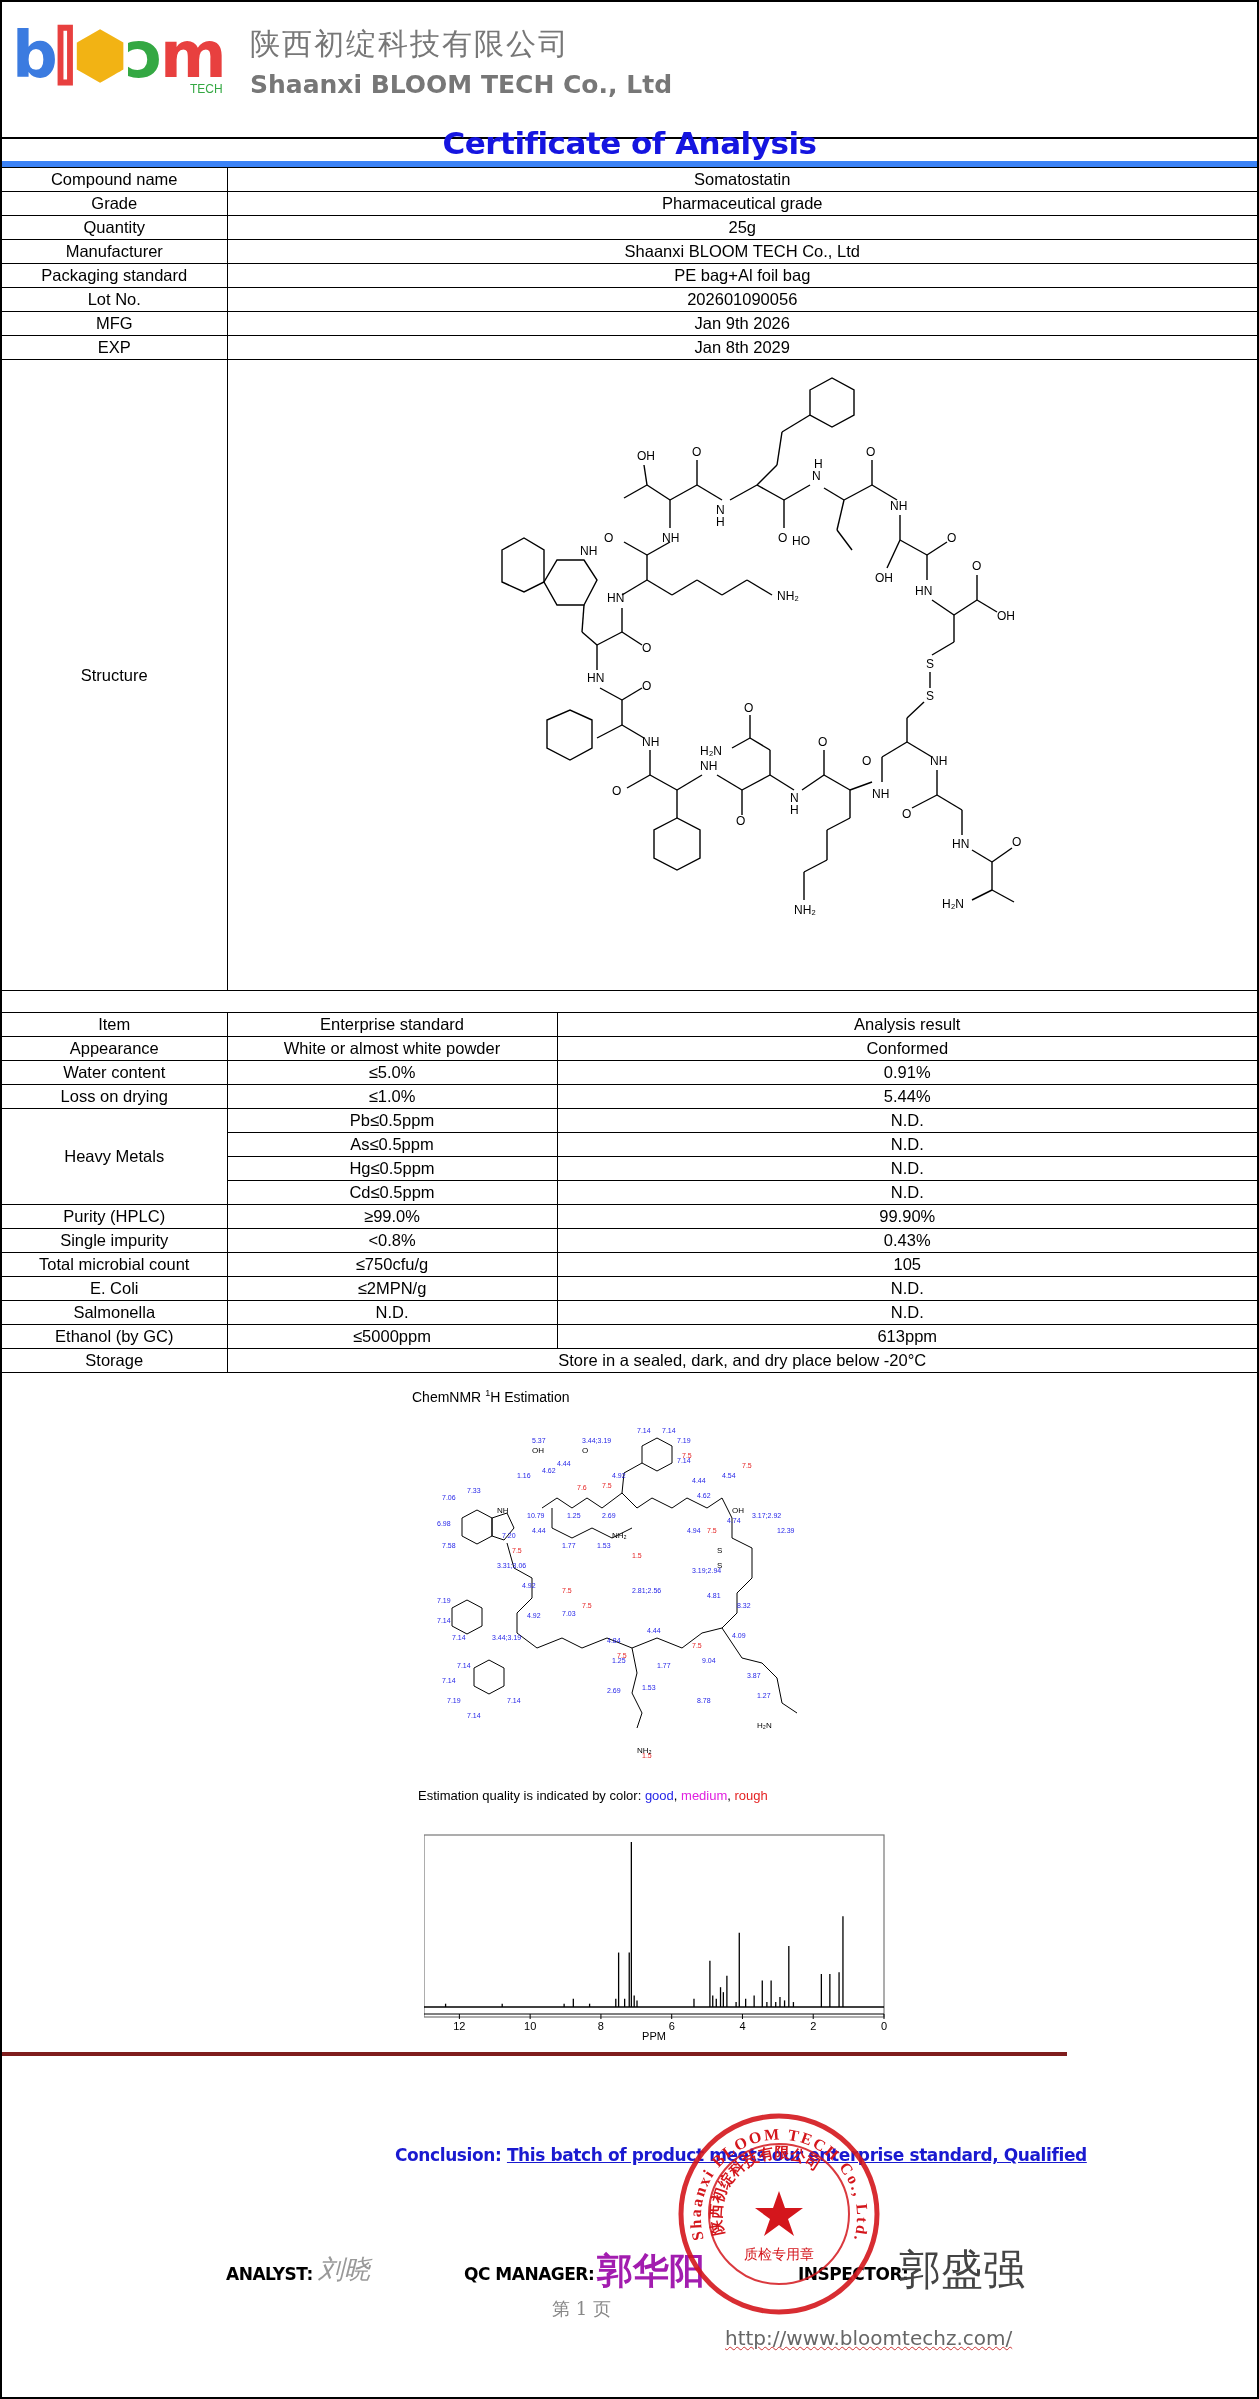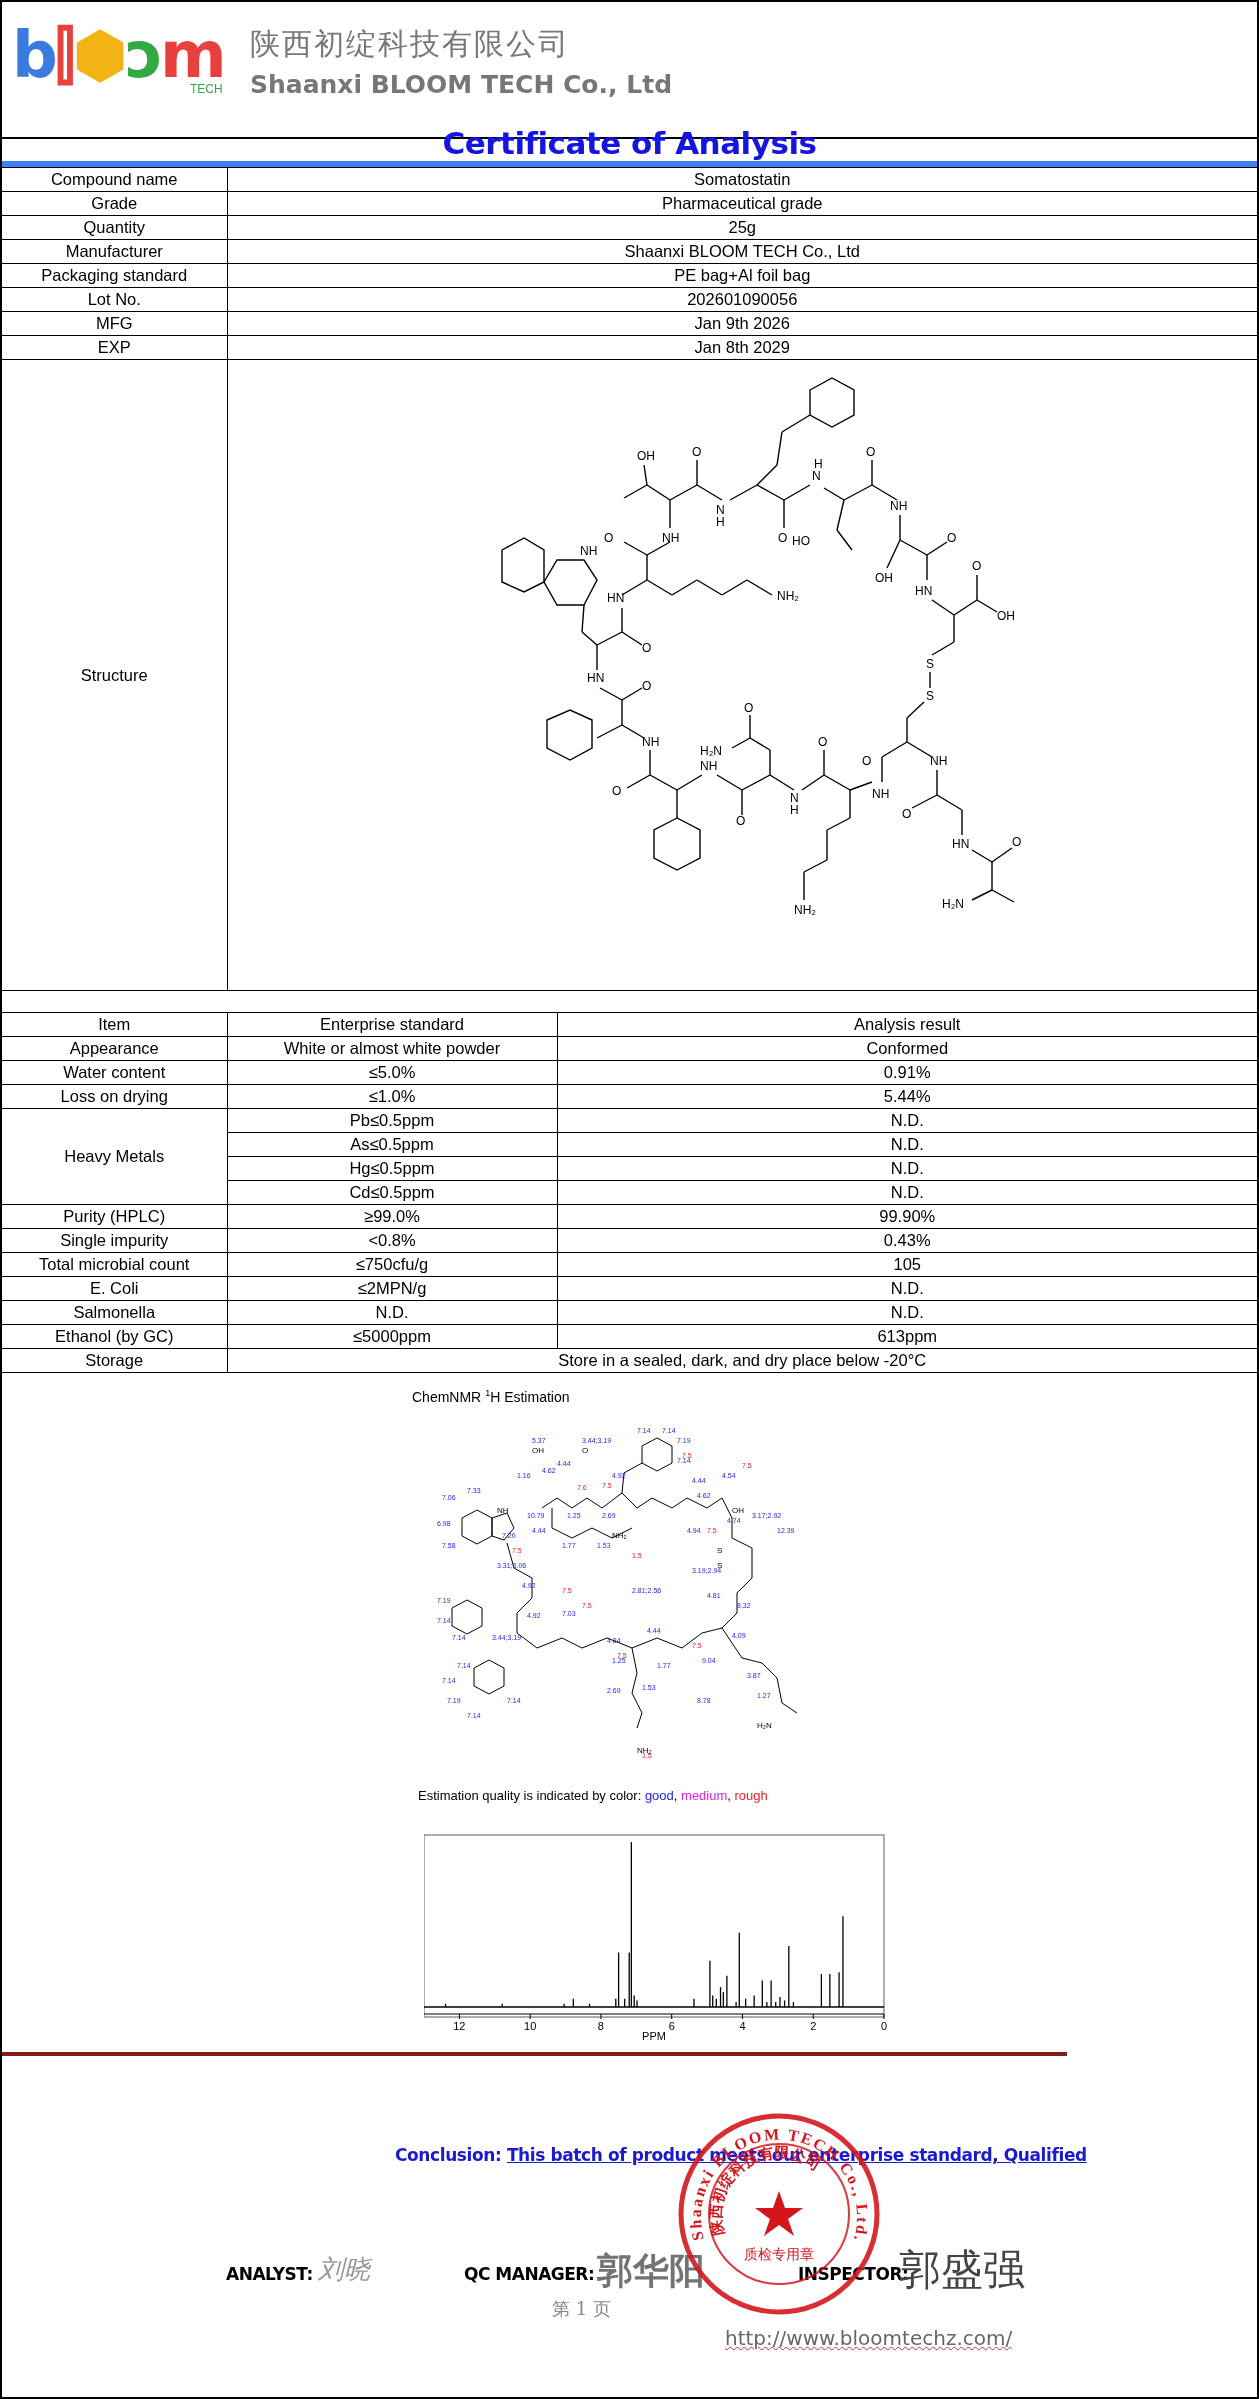--- a/index.html
+++ b/index.html
@@ -506,21 +506,21 @@
         </g>
       <text x="230" y="208" text-anchor="middle" font-family="Liberation Sans, sans-serif" font-size="11">PPM</text>
     </svg>
   </div>
 
   <div class="conclusion"><span>Conclusion: </span><span class="txt">This batch of product meets our enterprise standard, Qualified</span></div>
 
   <div class="sign-label" style="left:224px;">ANALYST:</div>
   <div class="sig" style="left:316px; top:2250px; font-size:26px; color:#999; font-style:italic;">刘晓</div>
   <div class="sign-label" style="left:462px;">QC MANAGER:</div>
-  <div class="sig" style="left:595px; top:2245px; font-size:36px; font-weight:bold; color:#737373;">郭华阳</div>
+  <div class="sig" style="left:595px; top:2245px; font-size:36px; font-weight:bold; color:#a21caf;">郭华阳</div>
   <div class="sign-label" style="left:796px;">INSPECTOR:</div>
   <div class="sig" style="left:897px; top:2240px; font-size:42px; color:#444;">郭盛强</div>
 
   <div class="page-num">第 1 页</div>
 
   <svg class="stamp" width="210" height="210" viewBox="0 0 210 210">
     <defs>
       <path id="outerArc" d="M 30,130 A 78,78 0 1,1 180,130"></path>
       <path id="innerArc" d="M 50,125 A 58,58 0 1,1 160,125"></path>
     </defs>

